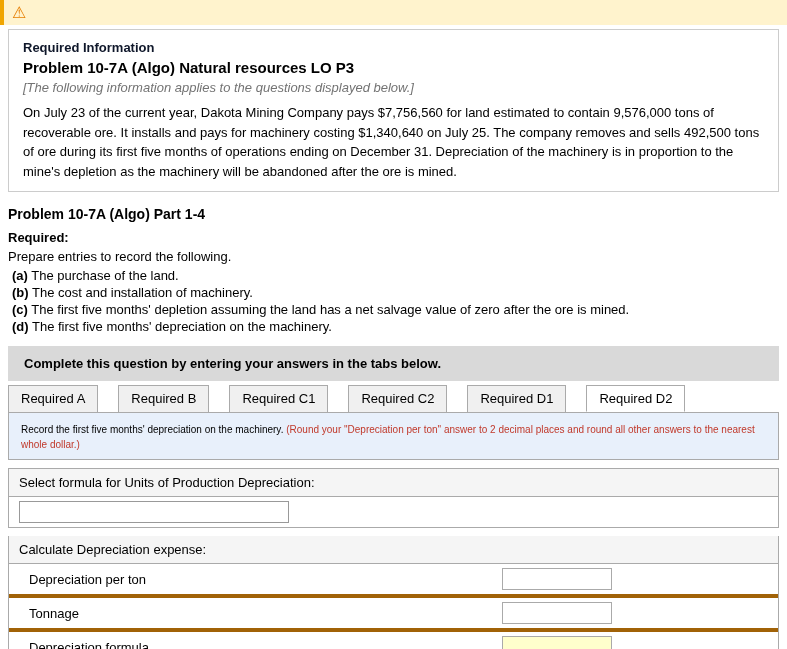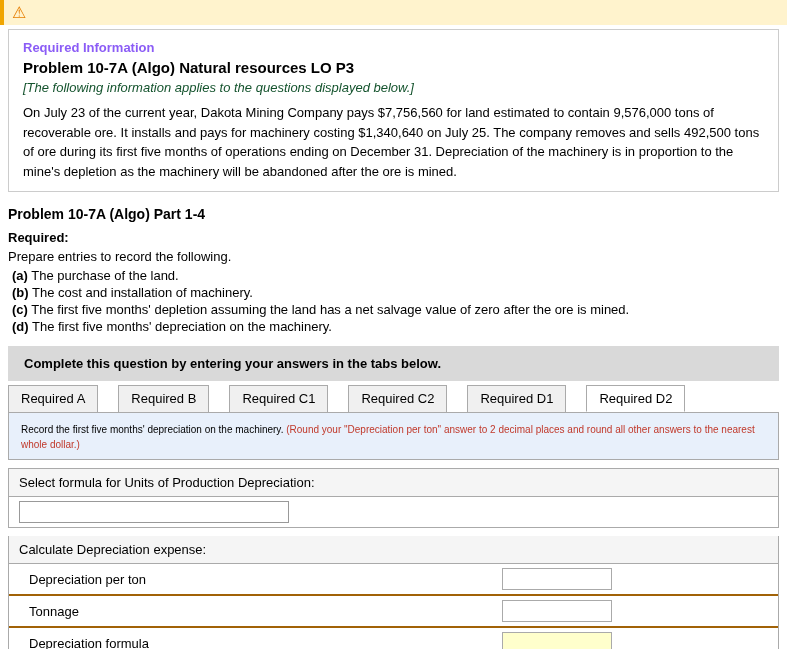--- a/index.html
+++ b/index.html
@@ -27,34 +27,34 @@
       margin-top: 1px;
     }
 
     .info-box {
       border: 1px solid #ccc;
       margin: 4px 8px;
       padding: 10px 14px;
       background: #fff;
     }
     .info-box .required-info-label {
-      color: #8b5cf6;
+      color: #0f172a;
       font-weight: bold;
       font-size: 13px;
       margin-bottom: 4px;
     }
     .info-box .problem-title {
       font-size: 15px;
       font-weight: bold;
       margin-bottom: 4px;
     }
     .info-box .problem-subtitle {
       font-style: italic;
       margin-bottom: 8px;
-      color: #14532d;
+      color: #737373;
       font-size: 13px;
     }
     .info-box .problem-body {
       font-size: 13px;
       line-height: 1.5;
     }
 
     .section-title {
       font-size: 14px;
       font-weight: bold;
@@ -168,21 +168,21 @@
       border-bottom: 1px solid #aaa;
       background: #f5f5f5;
     }
     .calc-table {
       width: 100%;
       border-collapse: collapse;
     }
     .calc-table tr td {
       padding: 4px 10px;
       font-size: 13px;
-      border-bottom: 2px solid #a16207;
+      border-bottom: 4px solid #a16207;
     }
     .calc-table tr td:first-child {
       width: 220px;
       padding-left: 20px;
     }
     .calc-table tr td:last-child {
       width: 120px;
     }
     .calc-input {
       width: 110px;

